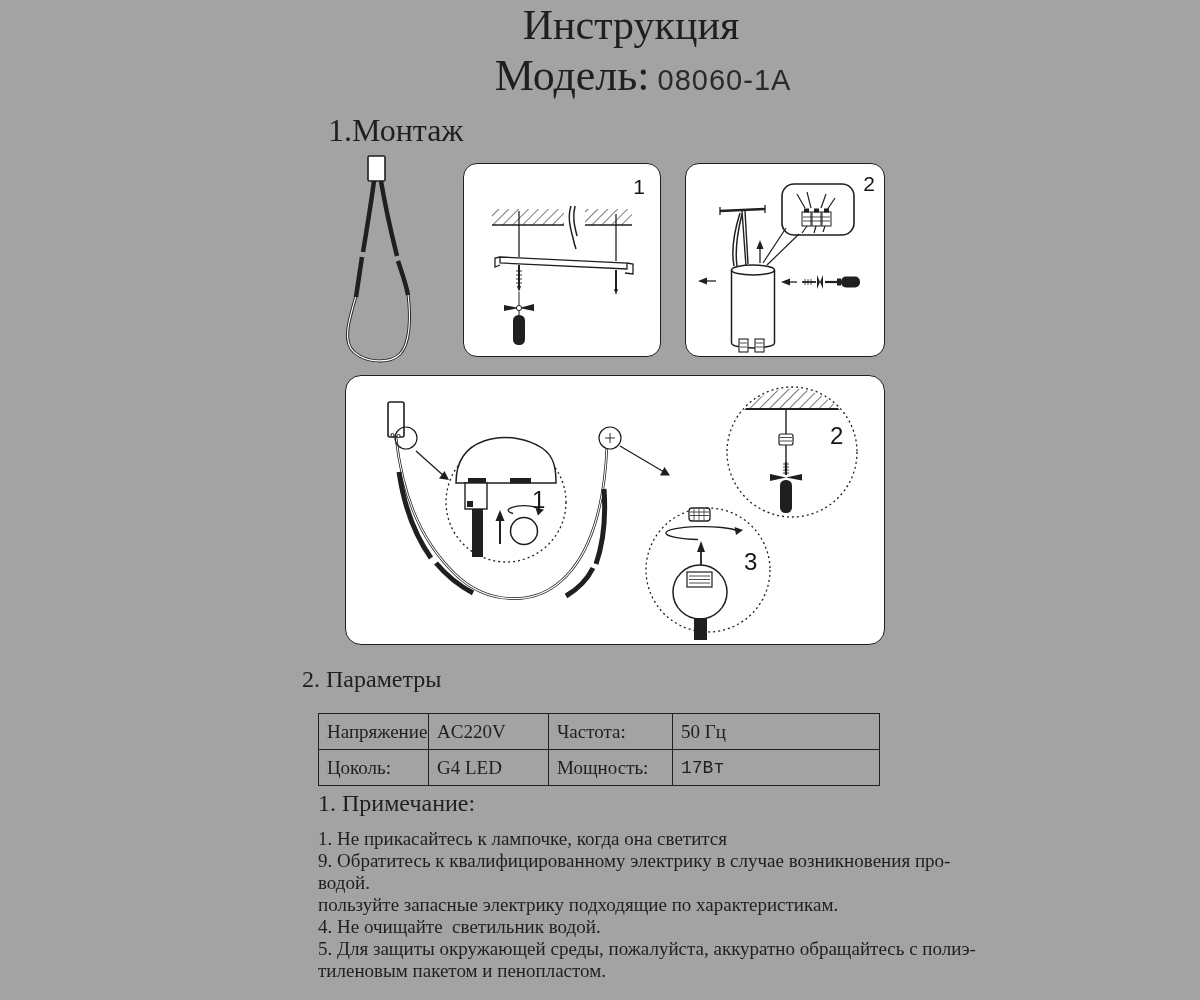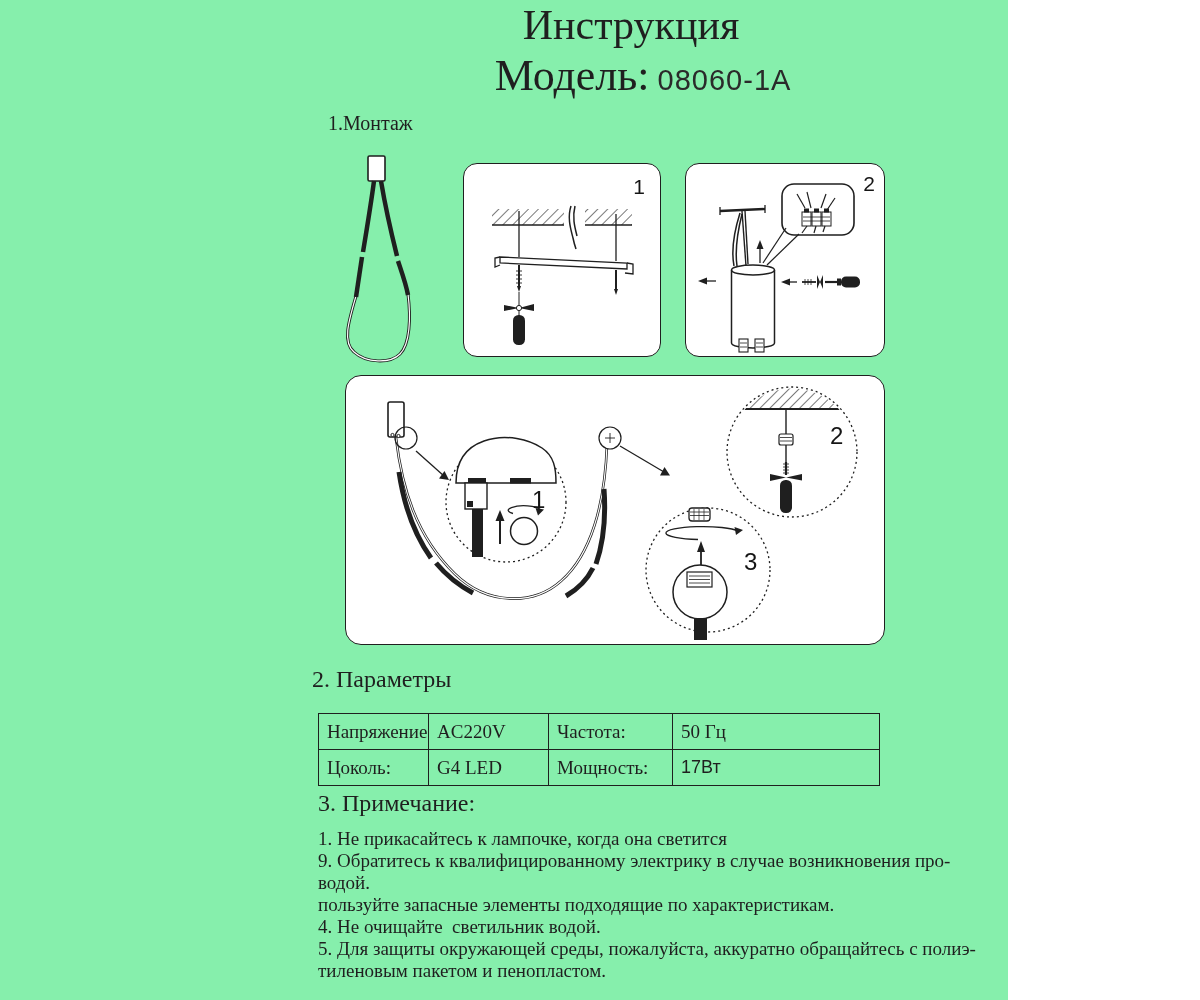--- a/index.html
+++ b/index.html
@@ -1,28 +1,28 @@
 <!DOCTYPE html>
 <html lang="ru"><head>
 <meta charset="utf-8">
 <style>
   * { margin:0; padding:0; box-sizing:border-box; }
   html,body { background:#ffffff; }
   .page {
-    position:relative; width:1008px; height:1000px;
-    background:#86efac; overflow:hidden;
+    position:relative; width:1200px; height:1000px;
+    background:#a3a3a3; overflow:hidden;
     font-family:"Liberation Serif", serif; color:#1f1f1f;
   }
   .header { position:absolute; left:31px; top:0; width:1200px; text-align:center; }
   .doc-title { font-size:42px; line-height:50px; font-weight:normal; }
   .model-line { margin-top:0px; line-height:52px; }
   .model-label { font-size:44px;margin-left:24px; }
   .model-value { font-family:"Liberation Sans", sans-serif; font-size:29px; margin-left:8px; letter-spacing:1px; color:#2a2a2a; }
-  .h-montage { position:absolute; left:328px; top:112px; font-size:20px; }
-  .h-params  { position:absolute; left:312px; top:666px; font-size:24px; }
+  .h-montage { position:absolute; left:328px; top:112px; font-size:32px; }
+  .h-params  { position:absolute; left:302px; top:666px; font-size:24px; }
   .h-notes   { position:absolute; left:318px; top:790px; font-size:24px; }
 
   .panel {
     position:absolute; background:#fff;
     border:1.7px solid #1f1f1f;
   }
   .panel-1 { left:463px; top:163px; width:198px; height:194px; border-radius:14px; }
   .panel-2 { left:685px; top:163px; width:200px; height:194px; border-radius:14px; }
   .panel-big { left:345px; top:375px; width:540px; height:270px; border-radius:16px; }
   .panel svg { position:absolute; left:0; top:0; }
@@ -41,21 +41,21 @@
 
   table.params {
     position:absolute; left:318px; top:713px; width:561px;
     border-collapse:collapse; table-layout:fixed;
     font-size:19px; color:#1f1f1f;
   }
   table.params td {
     border:1.7px solid #1f1f1f; height:36px;
     padding:0 0 0 8px; vertical-align:middle; white-space:nowrap; overflow:hidden;
   }
-  td.sans { font-family:Liberation Sans, sans-serif; font-size:18px; }
+  td.sans { font-family:Liberation Mono, monospace; font-size:18px; }
 
   .notes { position:absolute; left:318px; top:828px; width:580px; font-size:19px; }
   .note-line { line-height:22px; white-space:pre; }
 </style>
 </head>
 <body>
 
 <div class="page">
 
   <div class="header">
@@ -268,24 +268,24 @@
       </tr>
       <tr>
         <td>Цоколь:</td>
         <td>G4 LED</td>
         <td>Мощность:</td>
         <td class="sans">17Вт</td>
       </tr>
     </tbody>
   </table>
 
-  <div class="h-notes">3. Примечание:</div>
+  <div class="h-notes">1. Примечание:</div>
   <div class="notes">
     <div class="note-line">1. Не прикасайтесь к лампочке, когда она светится</div>
     <div class="note-line">9. Обратитесь к квалифицированному электрику в случае возникновения про-</div>
     <div class="note-line">водой.</div>
-    <div class="note-line">пользуйте запасные элементы подходящие по характеристикам.</div>
+    <div class="note-line">пользуйте запасные электрику подходящие по характеристикам.</div>
     <div class="note-line">4. Не очищайте  светильник водой.</div>
     <div class="note-line">5. Для защиты окружающей среды, пожалуйста, аккуратно обращайтесь с полиэ-</div>
     <div class="note-line">тиленовым пакетом и пенопластом.</div>
   </div>
 
 </div>
 
 </body></html>

